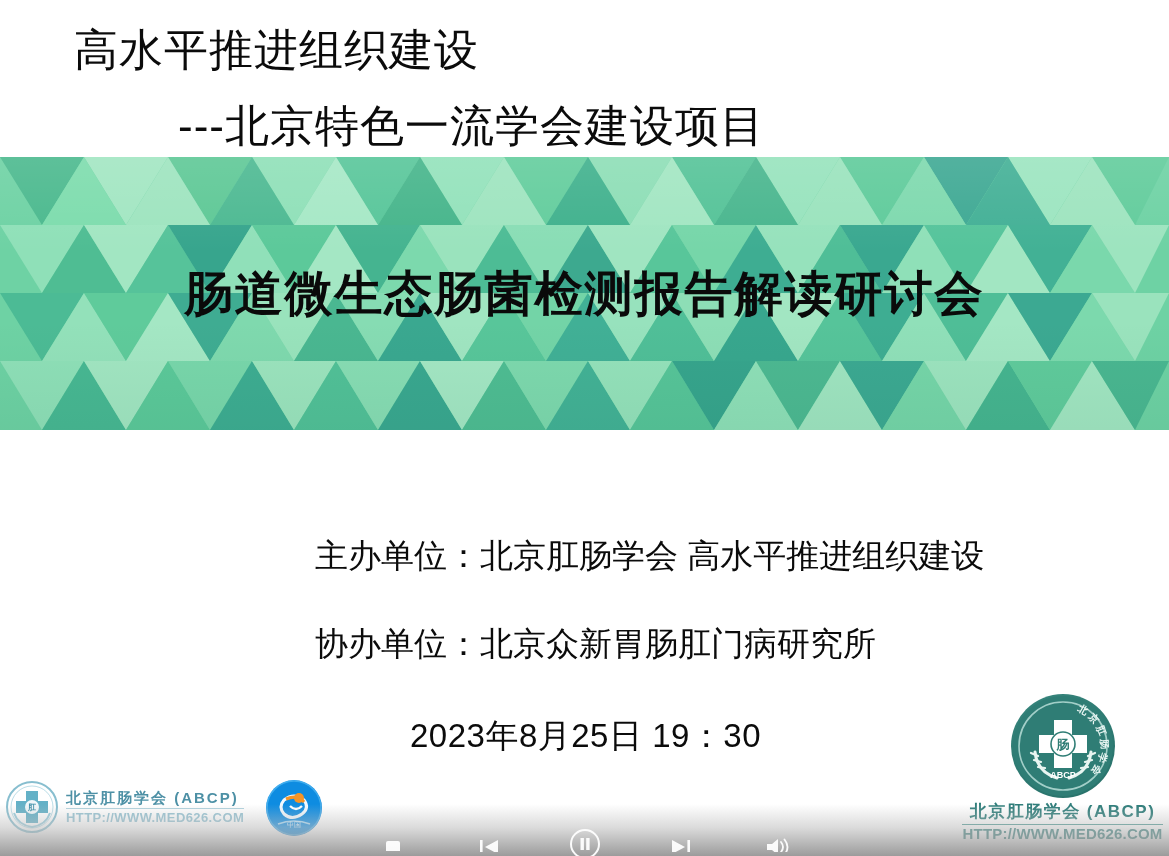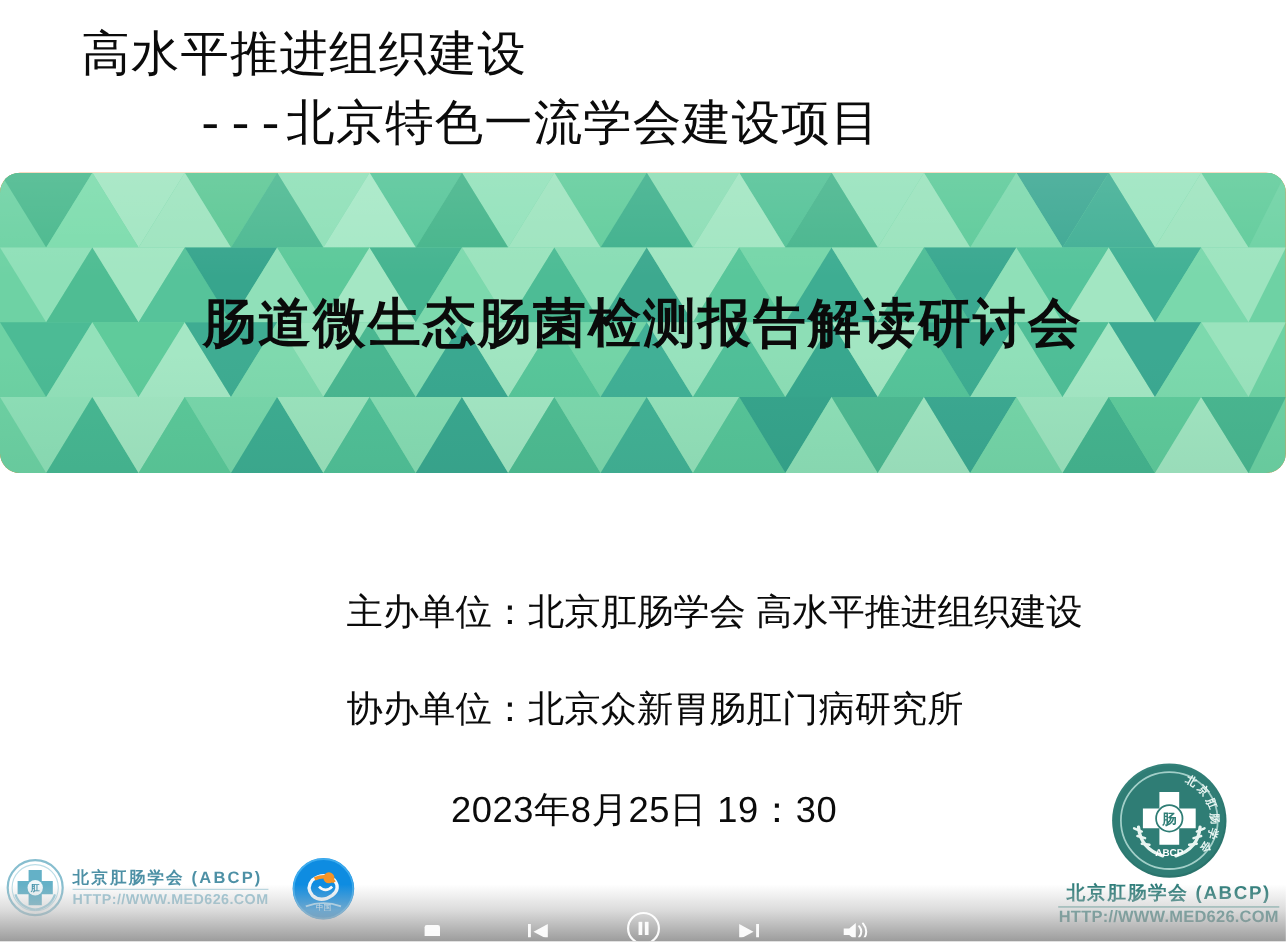--- a/index.html
+++ b/index.html
@@ -8,29 +8,29 @@
 
   #slide { position:absolute; inset:0; background:#ffffff; }
 
   
   .hdr-line1 {
     position:absolute; left:38px; top:22px;
     font-size:44px; line-height:1.25; color:#0b0b0b;
     letter-spacing:1px; white-space:nowrap;margin-left:36px;
   }
   .hdr-line2 {
-    position:absolute; left:178px; top:88px;
+    position:absolute; left:178px; top:98px;
     font-size:44px; line-height:1.25; color:#0b0b0b;
-    letter-spacing:1px; white-space:nowrap;font-family:Liberation Mono, monospace;
+    letter-spacing:1px; white-space:nowrap;
   }
 
   
   .banner {
     position:absolute; left:0; top:157px; width:1169px; height:273px;
-    overflow:hidden; background:#f97316;border-radius:18px;
+    overflow:hidden; background:#f0abfc;
   }
   .banner-title {
     position:absolute; left:0; top:0; width:100%; height:100%;
     display:flex; align-items:center; justify-content:center;
     font-size:48px; font-weight:700; color:#0a0a0a;
     letter-spacing:2px; white-space:nowrap; z-index:5;
   }
   .banner-shade {
     position:absolute; inset:0; z-index:3; pointer-events:none;
     background:

